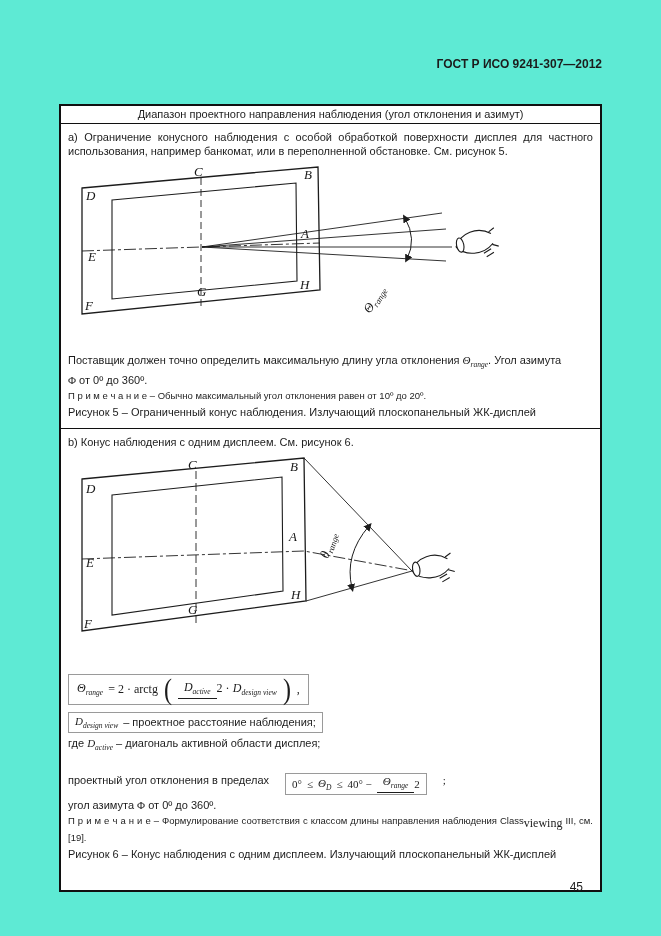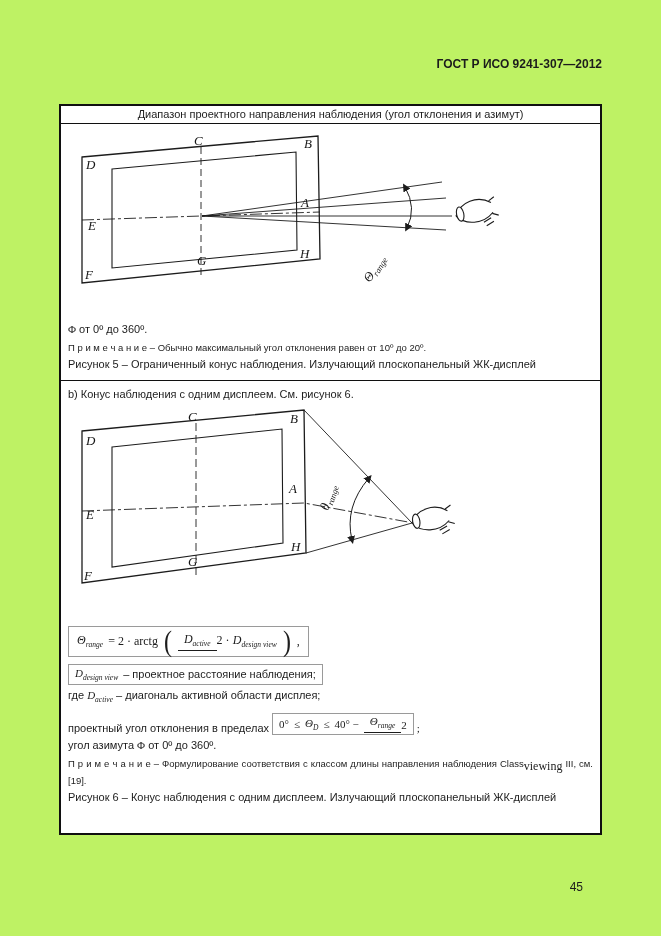--- a/index.html
+++ b/index.html
@@ -2,41 +2,41 @@
 <html><head>
 <meta charset="utf-8">
 <style>
   * { box-sizing: border-box; }
   html, body { margin: 0; padding: 0; }
   body {
     width: 661px; height: 936px; background: #ffffff;
     font-family: "Liberation Sans", "DejaVu Sans", sans-serif;
     color: #1c1c1c; position: relative; overflow: hidden;
   }
-  .page { position: absolute; inset: 0; background: #bef264; }
+  .page { position: absolute; inset: 0; background: #5eead4; }
   .gost-header {
     position: absolute; top: 57px; right: 59px;
     font-size: 12px; font-weight: bold;
   }
   .table-caption {
     position: absolute; top: 90px; left: 59px; font-size: 11px;
   }
   .gost-table {
     position: absolute; top: 104px; left: 59px; width: 543px;
     border: 2px solid #101010; background: #fff;
   }
   .thead {
     text-align: center; font-size: 11px; padding: 2px 12px 3px;
     border-bottom: 1.5px solid #101010;
   }
   .section { padding: 3px 7px 6px; font-size: 11px; line-height: 1.28; }
   .section-b { border-top: 1.5px solid #101010; padding-bottom: 26px; }
   p { margin: 3px 0; text-align: justify; }
   .fig-cap { margin-top: 2px; text-align: left; }
-  .note { font-size: 9.5px; margin-top: 6px; }
+  .note { font-size: 9.5px; }
   .note .nsub { font-size: 12px; font-style: normal; }
   .mi { font-family: "Liberation Serif", "DejaVu Serif", serif; font-style: italic; }
   .serif { font-family: "Liberation Serif", "DejaVu Serif", serif; font-style: normal; }
   sub { font-family: "Liberation Serif", serif; font-style: italic; font-size: 7.5px; }
   .phi { font-style: normal; }
   .fig-svg { display: block; margin: 4px 0 6px 0; }
   svg text {
     font-family: "Liberation Serif", "DejaVu Serif", serif;
     font-style: italic; font-size: 13px; fill: #161616;
   }
@@ -46,35 +46,36 @@
     display: inline-flex; align-items: center; gap: 5px;
   }
   .eqbox.slim { padding: 1px 6px; }
   .frac { display: inline-flex; flex-direction: row; align-items: center; line-height: 1.15; }
   .frac .num { border-bottom: 1px solid #1c1c1c; padding: 0 6px 1px; }
   .frac .den { padding-top: 1px; }
   .paren {
     font-family: "Liberation Serif", serif; font-weight: 300;
     font-size: 30px; line-height: 0.75; transform: scaleX(0.8);
   }
-  .range-line { display: flex; align-items: flex-end; gap: 3px; margin-top: 9px; }
+  .range-line { display: flex; align-items: flex-start; gap: 16px; margin-top: 21px; }
   .page-num { position: absolute; top: 880px; right: 78px; font-size: 12px; }
 </style>
 </head>
 <body>
 
 <div class="page">
 
   <div class="gost-header">ГОСТ Р ИСО 9241-307—2012</div>
 
   <div class="gost-table">
 
     <div class="thead">Диапазон проектного направления наблюдения (угол отклонения и азимут)</div>
 
     <div class="section section-a">
+      <p>a) Ограничение конусного наблюдения с особой обработкой поверхности дисплея для частного использования, например банкомат, или в переполненной обстановке. См. рисунок 5.</p>
 
       <svg class="fig-svg" width="529" height="185" viewBox="0 0 529 185">
         <defs>
           <marker id="ah5" markerWidth="8" markerHeight="8" refX="4" refY="4" orient="auto-start-reverse">
             <path d="M0,0 L8,4 L0,8 Z" fill="#1c1c1c"></path>
           </marker>
         </defs>
         <g fill="none" stroke="#1c1c1c">
           <polygon points="14,26 250,5 252,128 14,152" stroke-width="1.3"></polygon>
           <polygon points="44,38 228,21 229,119 44,137" stroke-width="1.1"></polygon>
@@ -102,20 +103,24 @@
         <text x="20" y="99">E</text>
         <text x="232" y="127">H</text>
         <text x="129" y="134">G</text>
         <text x="17" y="148">F</text>
         <text x="302" y="152" transform="rotate(-58 302 152)" font-size="12">
           <tspan>Θ</tspan><tspan dy="3" font-size="8.5">range</tspan>
         </text>
       </svg>
 
       <p>
+        <span>Поставщик должен точно определить максимальную длину угла отклонения</span>
+        <span class="mi"><span>Θ</span><sub>range</sub></span><span>. Угол азимута</span>
+      </p>
+      <p>
         <span class="mi phi">Φ</span>
         <span>от 0º до 360º.</span>
       </p>
 
       <p class="note">
         <span>П р и м е ч а н и е</span>
         <span>– Обычно максимальный угол отклонения равен от 10º до 20º.</span>
       </p>
 
       <p class="fig-cap">Рисунок 5 – Ограниченный конус наблюдения. Излучающий плоскопанельный ЖК-дисплей</p>

